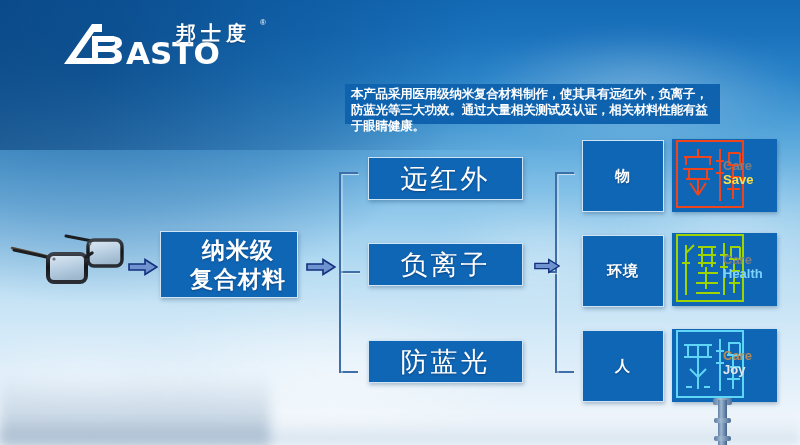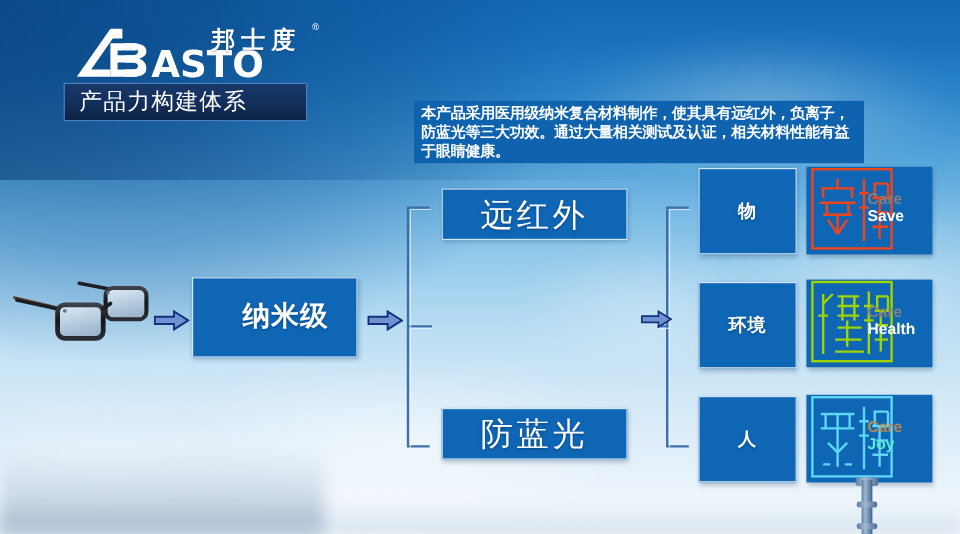--- a/index.html
+++ b/index.html
@@ -69,21 +69,21 @@
     display:flex;align-items:center;
   }
   .banner-text{
     font-family:"DejaVu Sans","Liberation Sans",sans-serif;
     font-size:19px;font-weight:normal;color:#ffffff;
     margin-left:12px;letter-spacing:1px;
   }
 
   
   .intro{
-    position:absolute;left:345px;top:84px;width:375px;height:52px;
+    position:absolute;left:345px;top:84px;width:375px;height:40px;
     background:#0f63ae;
     box-sizing:border-box;
     padding:2px 6px 0 6px;
   }
   .intro-text{
     font-family:"DejaVu Sans","Liberation Sans",sans-serif;
     font-size:12.5px;line-height:16px;color:#ffffff;font-weight:bold;
     letter-spacing:-0.2px;
   }
 
@@ -184,23 +184,20 @@
       <path d="M6 46 L34 6 L44 6 L44 14 L36 14 L18 40 L34 40 L34 46 Z" fill="#ffffff"></path>
       <path d="M34 18 L56 18 L56 24 L40 24 L40 28 L56 28 L56 34 L40 34 L40 40 L56 40 L56 46 L34 46 Z" fill="#ffffff"></path>
       <path d="M52 18 Q64 18 64 25 Q64 29 58 31 Q64 33 64 39 Q64 46 52 46 L46 46 L46 40 L52 40 Q57 40 57 37 Q57 34 52 34 L46 34 L46 28 L52 28 Q57 28 57 25 Q57 22 52 22 L46 22 L46 18 Z" fill="#ffffff"></path>
 
       <text x="68" y="46" font-family="DejaVu Sans, sans-serif" font-size="31" font-weight="bold" fill="#ffffff" letter-spacing="0">ASTO</text>
     </svg>
     <div class="logo-cn">邦士度</div>
     <div class="logo-reg">®</div>
   </div>
 
-  <div class="banner">
-    <div class="banner-text">产品力构建体系</div>
-  </div>
 
   <div class="intro">
     <div class="intro-text">本产品采用医用级纳米复合材料制作，使其具有远红外，负离子，防蓝光等三大功效。通过大量相关测试及认证，相关材料性能有益于眼睛健康。</div>
   </div>
 
   <svg class="glasses" viewBox="0 0 118 62">
     <defs>
       <linearGradient id="lensg" x1="0" y1="0" x2="0.3" y2="1">
         <stop offset="0%" stop-color="#dfeaf5"></stop>
         <stop offset="55%" stop-color="#b9cfe2"></stop>
@@ -246,24 +243,28 @@
     <path d="M26 3 L8 3 L8 202 L26 202 M8 102 L-12 102" stroke="#3f6fa8" stroke-width="2" fill="none"></path>
     <path d="M27 4.6 L10 4.6 L10 203 M10 103.6 L-10 103.6" stroke="#e8f2fa" stroke-width="1" fill="none" opacity=".75"></path>
   </svg>
 
   <svg class="arrow" style="left:534px;top:258px;" width="26" height="16" viewBox="0 0 30 18">
     <path d="M1 6 L17 6 L17 1.5 L29 9 L17 16.5 L17 12 L1 12 Z" fill="#6f93d0" stroke="#12307c" stroke-width="1.6" stroke-linejoin="miter"></path>
   </svg>
 
   <div class="bbox" id="nano">
     <span>纳米级</span>
+    <span>复合材料</span>
   </div>
 
   <div class="bbox effect" id="eff0">
     <span>远红外</span>
+  </div>
+  <div class="bbox effect" id="eff1">
+    <span>负离子</span>
   </div>
   <div class="bbox effect" id="eff2">
     <span>防蓝光</span>
   </div>
 
   <div class="bbox target" id="tgt0">
     <span>物</span>
   </div>
   <div class="bbox target" id="tgt1">
     <span>环境</span>
@@ -287,21 +288,21 @@
         <path d="M44 22 L52 22 M44 34 L52 34"></path>
         <path d="M56 14 L68 14"></path>
         <path d="M57 14 L57 26 M68 14 L68 26"></path>
         <path d="M55 26 L70 26"></path>
         <path d="M61 26 L61 60"></path>
         <path d="M58 38 L68 38 M55 50 L68 50"></path>
       </g>
     </svg>
     <div class="care-en">
       <div style="color:#7d7f82">Care</div>
-      <div style="color:#ffffff">Save</div>
+      <div style="color:#fde047">Save</div>
     </div>
   </div>
 
   <div class="sign" id="sign1">
     <svg width="105" height="73" viewBox="0 0 105 73">
       <g stroke="#9fd400" stroke-width="2" fill="none">
         <rect x="5" y="2" width="66" height="66"></rect>
 
         <path d="M14 12 L14 62 M14 20 L22 12 M10 30 L18 30"></path>
 
@@ -314,21 +315,21 @@
         <path d="M48 22 L56 22 M48 34 L56 34"></path>
         <path d="M58 14 L68 14"></path>
         <path d="M59 14 L59 26 M68 14 L68 26"></path>
         <path d="M57 26 L70 26"></path>
         <path d="M62 26 L62 60"></path>
         <path d="M59 38 L68 38 M57 50 L68 50"></path>
       </g>
     </svg>
     <div class="care-en">
       <div style="color:#7d7f82">Care</div>
-      <div style="color:#ffffff">Health</div>
+      <div style="color:#7dd3fc">Health</div>
     </div>
   </div>
 
   <div class="sign" id="sign2">
     <svg width="105" height="73" viewBox="0 0 105 73">
       <g stroke="#5fd6f5" stroke-width="2" fill="none">
         <rect x="5" y="2" width="66" height="66"></rect>
 
         <path d="M12 16 L40 16"></path>
         <path d="M16 16 L16 28 M36 16 L36 28"></path>
@@ -341,21 +342,21 @@
         <path d="M44 22 L52 22 M44 34 L52 34"></path>
         <path d="M56 14 L68 14"></path>
         <path d="M57 14 L57 26 M68 14 L68 26"></path>
         <path d="M55 26 L70 26"></path>
         <path d="M61 26 L61 60"></path>
         <path d="M58 38 L68 38 M55 50 L68 50"></path>
       </g>
     </svg>
     <div class="care-en">
       <div style="color:#b58b55">Care</div>
-      <div style="color:#5eead4">Joy</div>
+      <div style="color:#e5e5e5">Joy</div>
     </div>
   </div>
 
   <div class="post-cap"></div>
   <div class="post"></div>
   <div class="post-ring" style="top:418px"></div>
   <div class="post-ring" style="top:436px"></div>
 
 </div>
 

